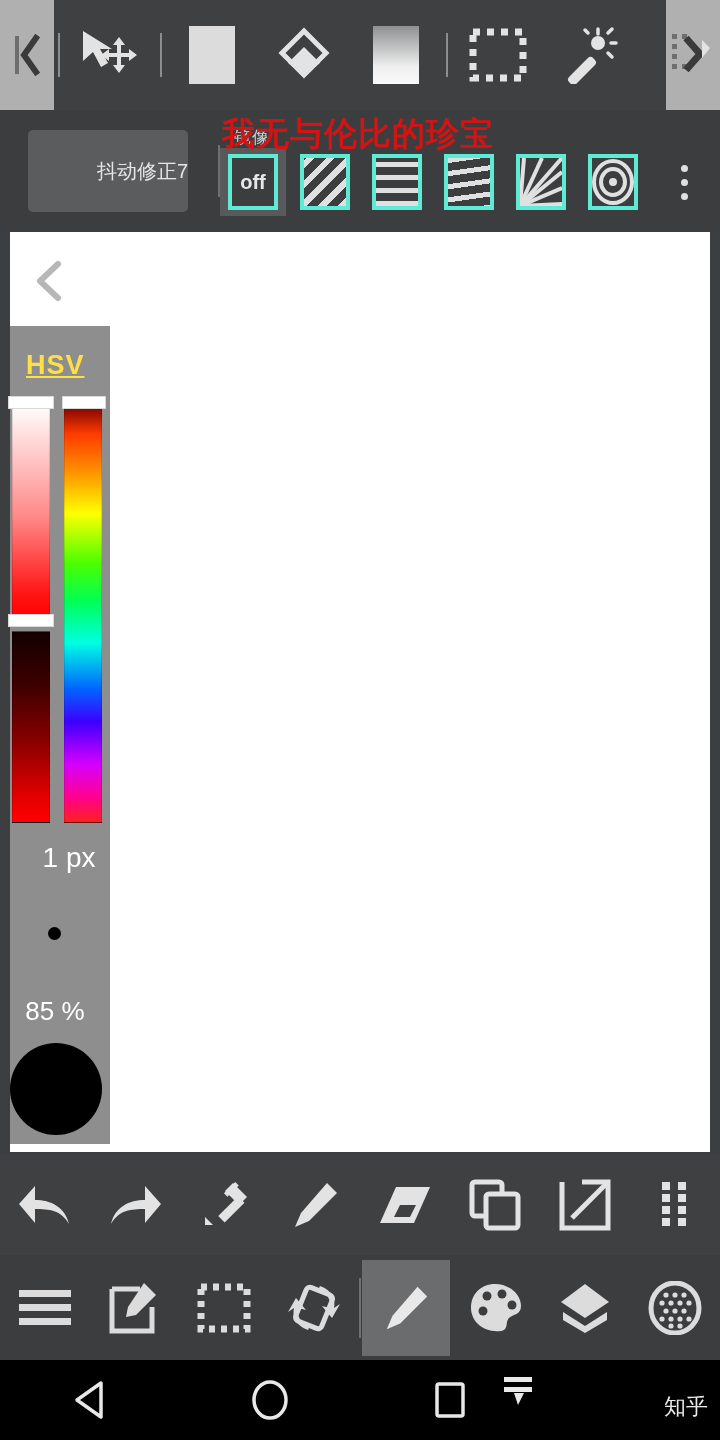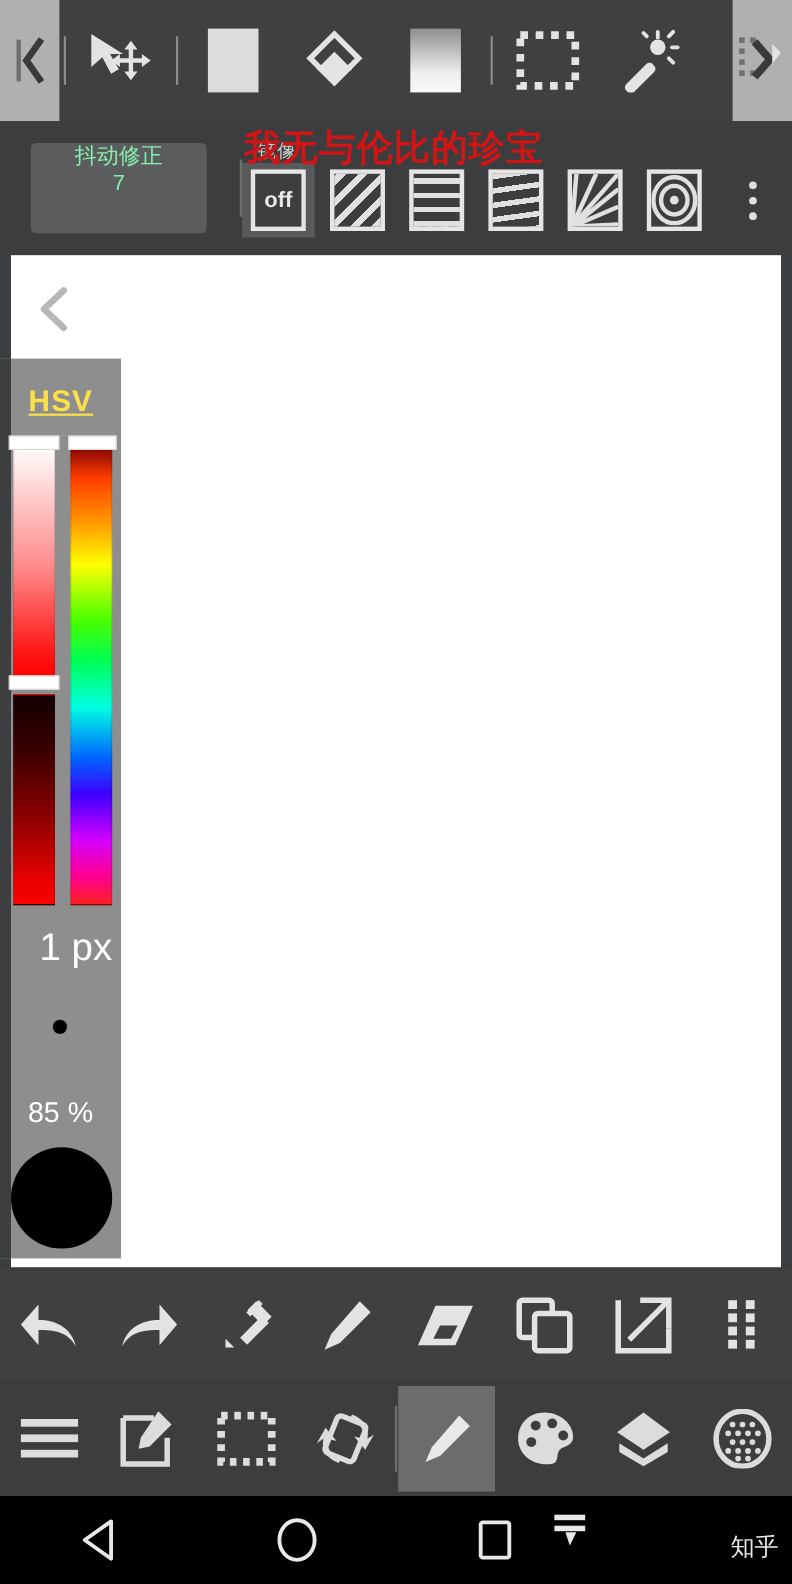--- a/index.html
+++ b/index.html
@@ -31,38 +31,38 @@
   .sq-grad  { width:46px; height:58px; background:linear-gradient(180deg,#8d8f91 0%,#efefef 70%,#fafafa 100%); }
 
   
   .toolbar-second {
     position:absolute; left:0; top:110px; width:720px; height:122px;
     background:#3b3d3f; display:flex; align-items:center;
   }
   .stab-btn {
     margin-left:28px; width:160px; height:82px;
     background:#5a5c5e; border-radius:5px;
-    display:flex; flex-direction:column; align-items:center; justify-content:flex-start;
-    color:#86efac; font-size:20px; line-height:1.25;
+    display:flex; flex-direction:row; align-items:center; justify-content:flex-end;
+    color:#e5e5e5; font-size:20px; line-height:1.25;
   }
   .stab-btn .v { font-size:20px; }
   .sdiv { width:2px; height:52px; background:#6d6f71; margin-left:30px; flex:none; }
 
   .pattern-wrap { position:relative; display:flex; align-items:flex-end; height:122px; }
   .mirror-label {
     position:absolute; left:14px; top:16px; color:#cfcfcf; font-size:17px; letter-spacing:1px;
   }
   .pat {
     width:66px; height:68px; margin-right:6px;
     display:flex; align-items:center; justify-content:center;
     margin-bottom:16px;
   }
   .pat.sel { background:#58595b; }
   .pat-inner {
-    width:50px; height:56px; border:4px solid #e5e5e5;
+    width:50px; height:56px; border:4px solid #5eead4;
     display:flex; align-items:center; justify-content:center;
     color:#e8e8e8; font-size:20px; font-weight:bold; position:relative; overflow:hidden;
     background:#3b3d3f;
   }
   .p-diag { background:repeating-linear-gradient(-45deg,#e0e0e0 0 6px,#3b3d3f 6px 14px); }
   .p-grid { background:
       repeating-linear-gradient(0deg,#e0e0e0 0 5px,#3b3d3f 5px 13px),
       repeating-linear-gradient(90deg,#e0e0e0 0 5px,transparent 5px 13px); }
   .p-persp { background:repeating-linear-gradient(172deg,#e0e0e0 0 5px,#3b3d3f 5px 13px); }
 
@@ -99,21 +99,21 @@
   .sl-hue  { left:64px; top:404px; height:419px;
              background:linear-gradient(180deg,#7a0000 0%,#ff3c00 7%,#ff9100 16%,#ffff00 26%,#4aff00 38%,#00ff55 47%,#00ffe1 57%,#0066ff 68%,#3c00ff 76%,#d400ff 86%,#ff0090 94%,#ff2020 100%); }
   .handle {
     position:absolute; background:#ffffff; height:13px; border:1px solid #d8d8d8;
   }
   .h-sat { left:8px; top:396px; width:46px; }
   .h-val { left:8px; top:614px; width:46px; }
   .h-hue { left:62px; top:396px; width:44px; }
 
   .px-label { position:absolute; left:0; top:842px; width:110px; text-align:center;
-              color:#ffffff; font-size:35px;padding-left:28px; }
+              color:#ffffff; font-size:28px;padding-left:28px; }
   .px-dot   { position:absolute; left:48px; top:927px; width:13px; height:13px;
               border-radius:50%; background:#000; }
   .op-label { position:absolute; left:0; top:996px; width:110px; text-align:center;
               color:#ffffff; font-size:26px; }
   .op-circle{ position:absolute; left:10px; top:1043px; width:92px; height:92px;
               border-radius:50%; background:#000; }
 
   
   .bar-actions {
     position:absolute; left:0; top:1155px; width:720px; height:100px;

